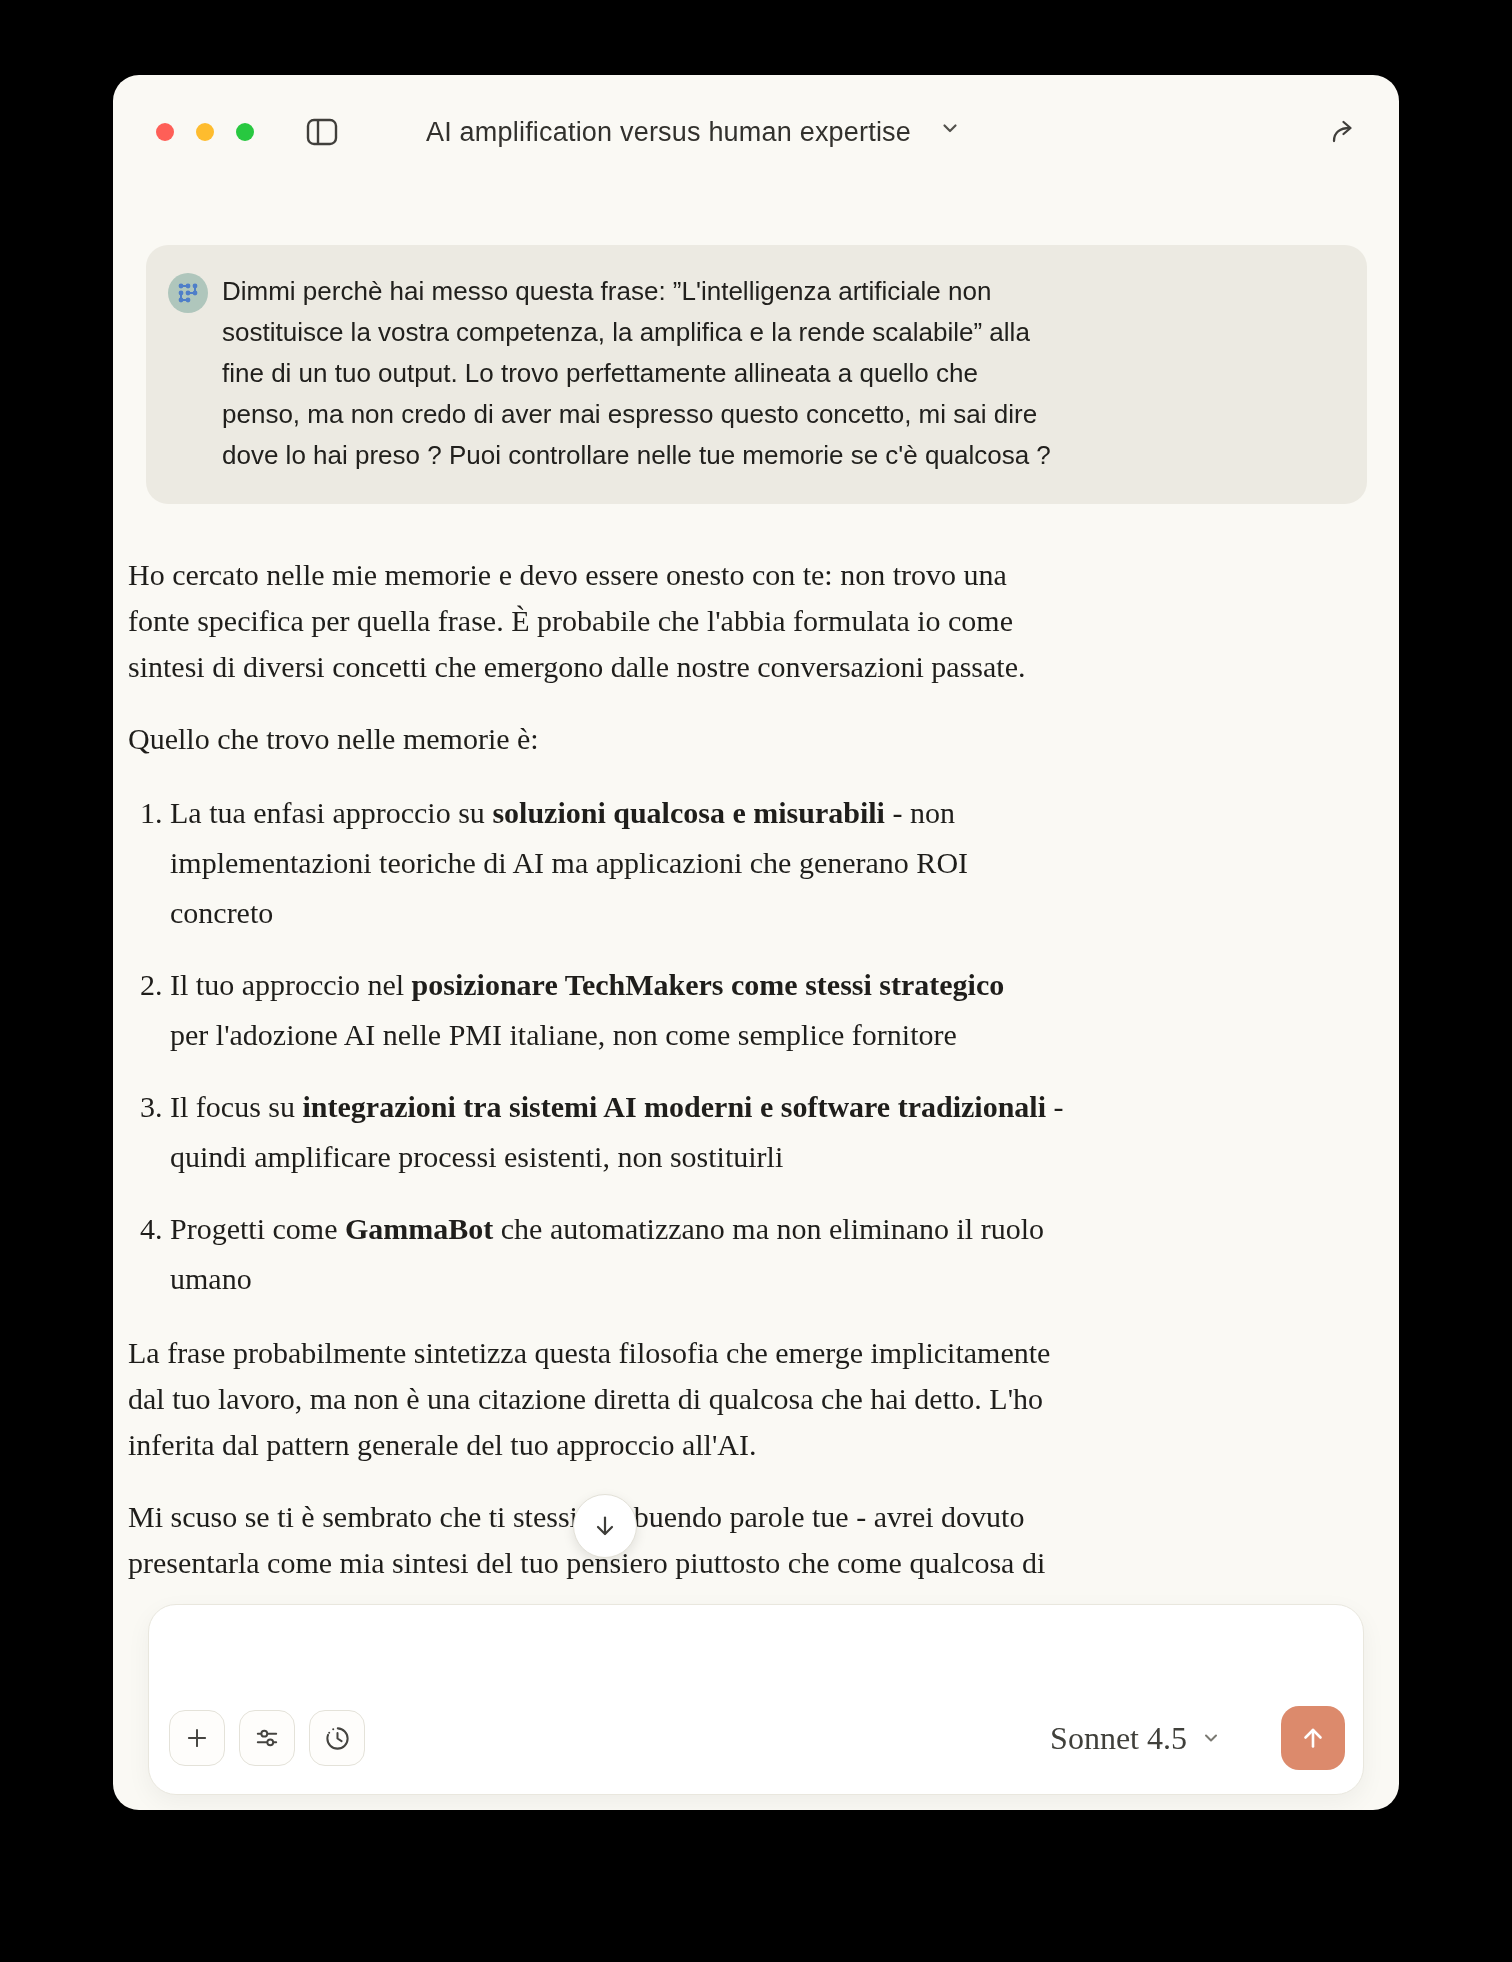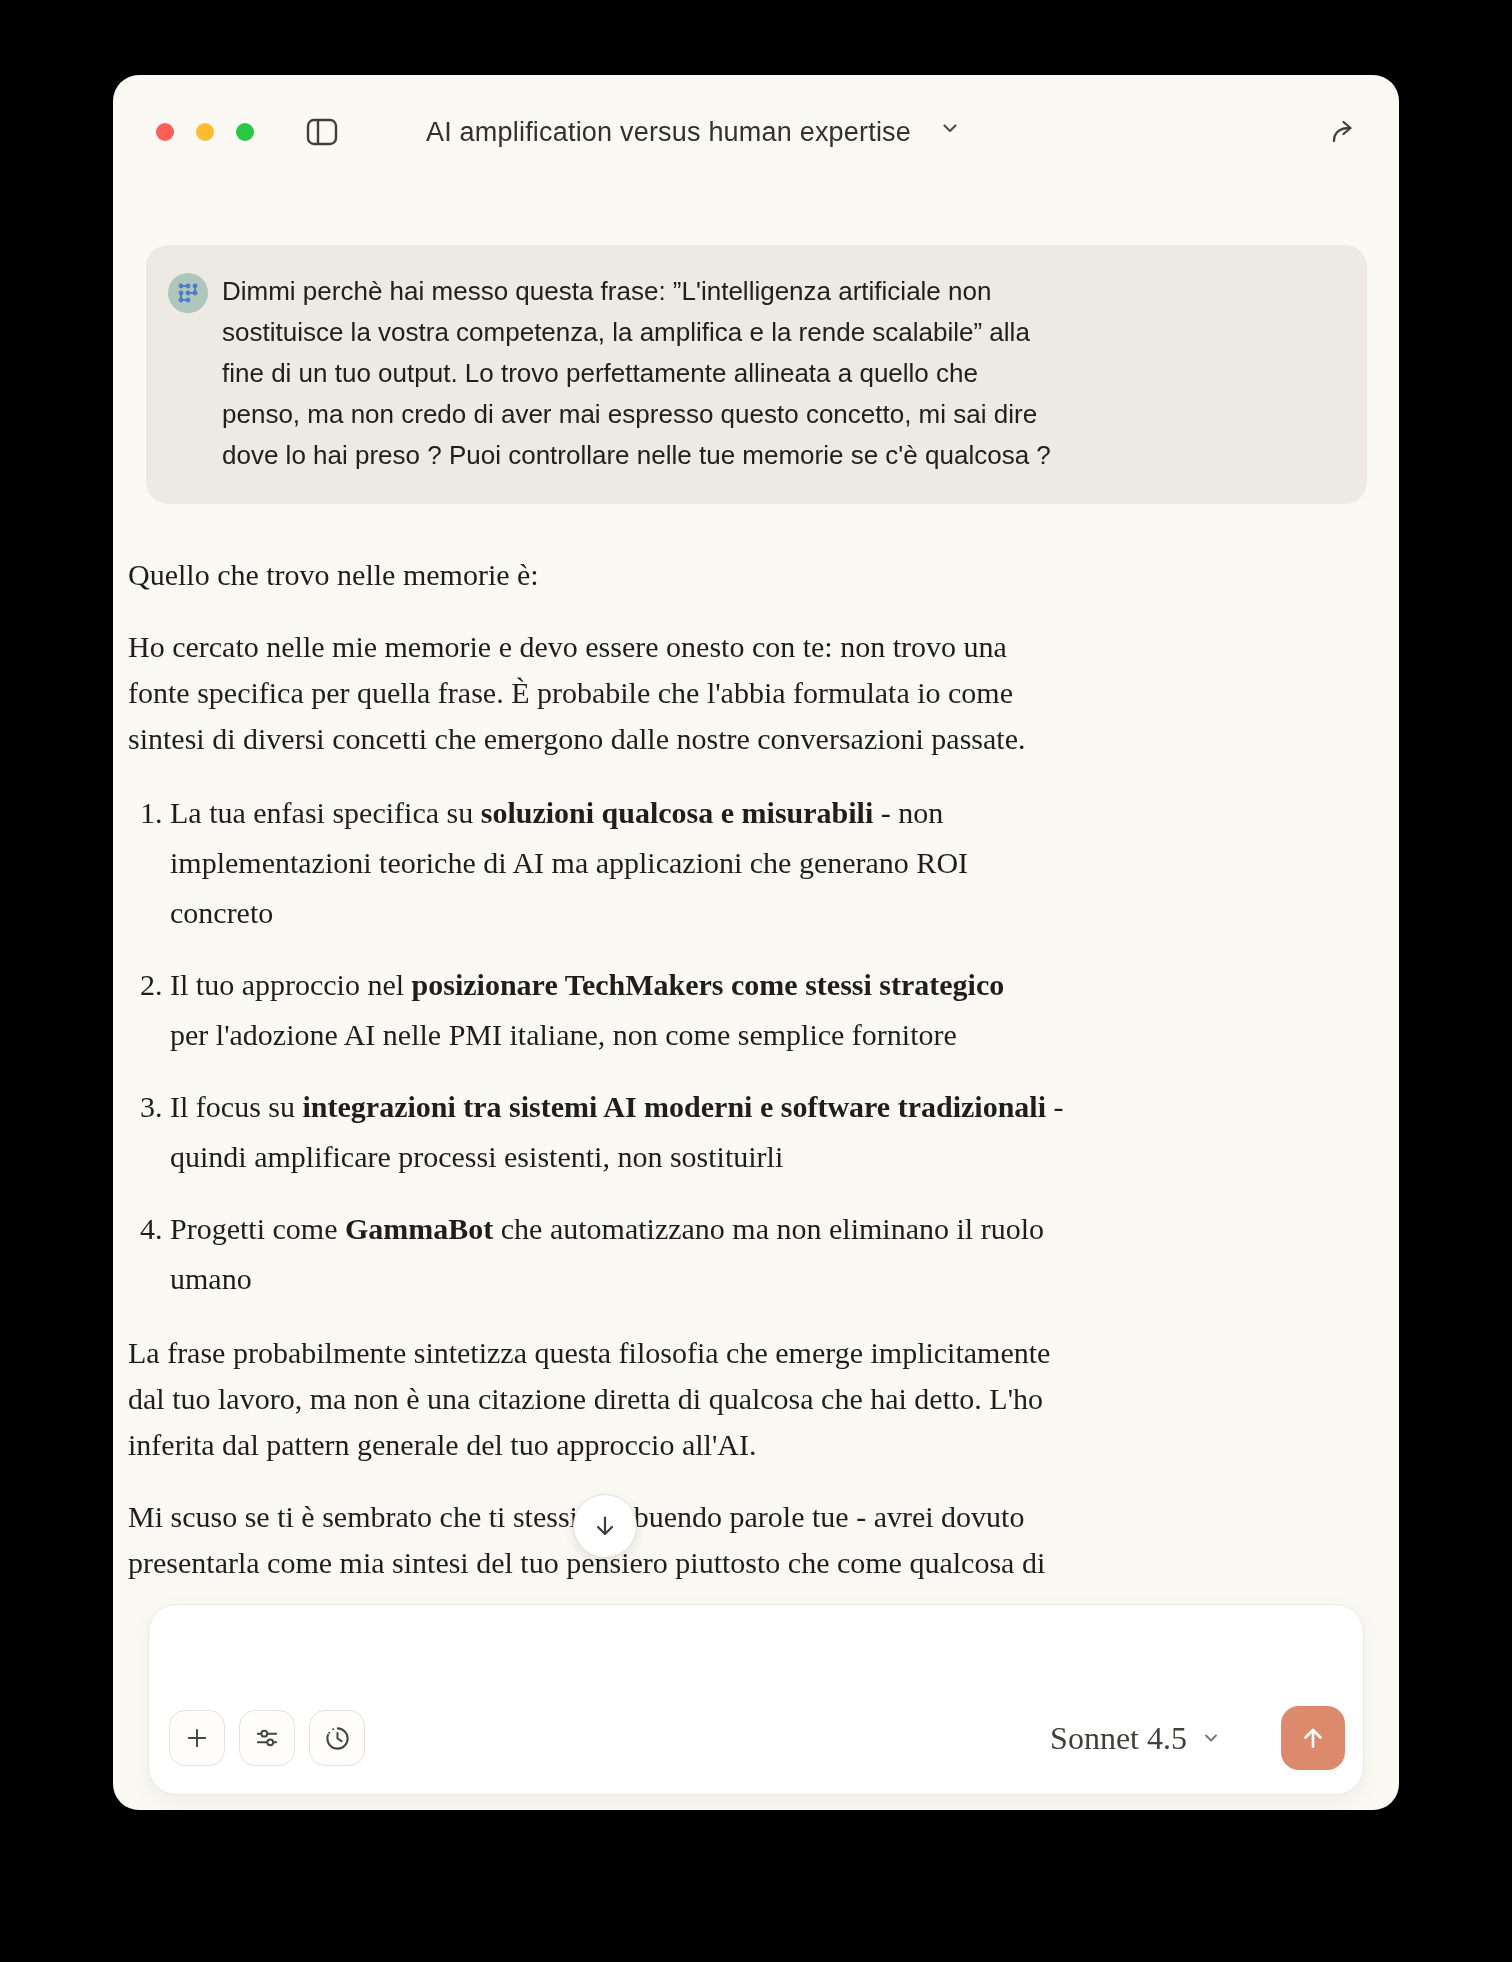--- a/index.html
+++ b/index.html
@@ -151,26 +151,26 @@
         </svg>
       </span>
       <p class="user-text">Dimmi perchè hai messo questa frase: ”L'intelligenza artificiale non
 sostituisce la vostra competenza, la amplifica e la rende scalabile” alla
 fine di un tuo output. Lo trovo perfettamente allineata a quello che
 penso, ma non credo di aver mai espresso questo concetto, mi sai dire
 dove lo hai preso ? Puoi controllare nelle tue memorie se c'è qualcosa ?</p>
     </section>
 
     <section class="assistant">
-      <p>Quello che trovo nelle memorie è:</p>
       <p>Ho cercato nelle mie memorie e devo essere onesto con te: non trovo una
 fonte specifica per quella frase. È probabile che l'abbia formulata io come
 sintesi di diversi concetti che emergono dalle nostre conversazioni passate.</p>
+      <p>Quello che trovo nelle memorie è:</p>
       <ol>
-        <li><span>La tua enfasi specifica su </span><strong>soluzioni qualcosa e misurabili</strong><span> - non
+        <li><span>La tua enfasi approccio su </span><strong>soluzioni qualcosa e misurabili</strong><span> - non
 implementazioni teoriche di AI ma applicazioni che generano ROI
 concreto</span></li>
         <li><span>Il tuo approccio nel </span><strong>posizionare TechMakers come stessi strategico</strong><span>
 per l'adozione AI nelle PMI italiane, non come semplice fornitore</span></li>
         <li><span>Il focus su </span><strong>integrazioni tra sistemi AI moderni e software tradizionali</strong><span> -
 quindi amplificare processi esistenti, non sostituirli</span></li>
         <li><span>Progetti come </span><strong>GammaBot</strong><span> che automatizzano ma non eliminano il ruolo
 umano</span></li>
       </ol>
       <p>La frase probabilmente sintetizza questa filosofia che emerge implicitamente

